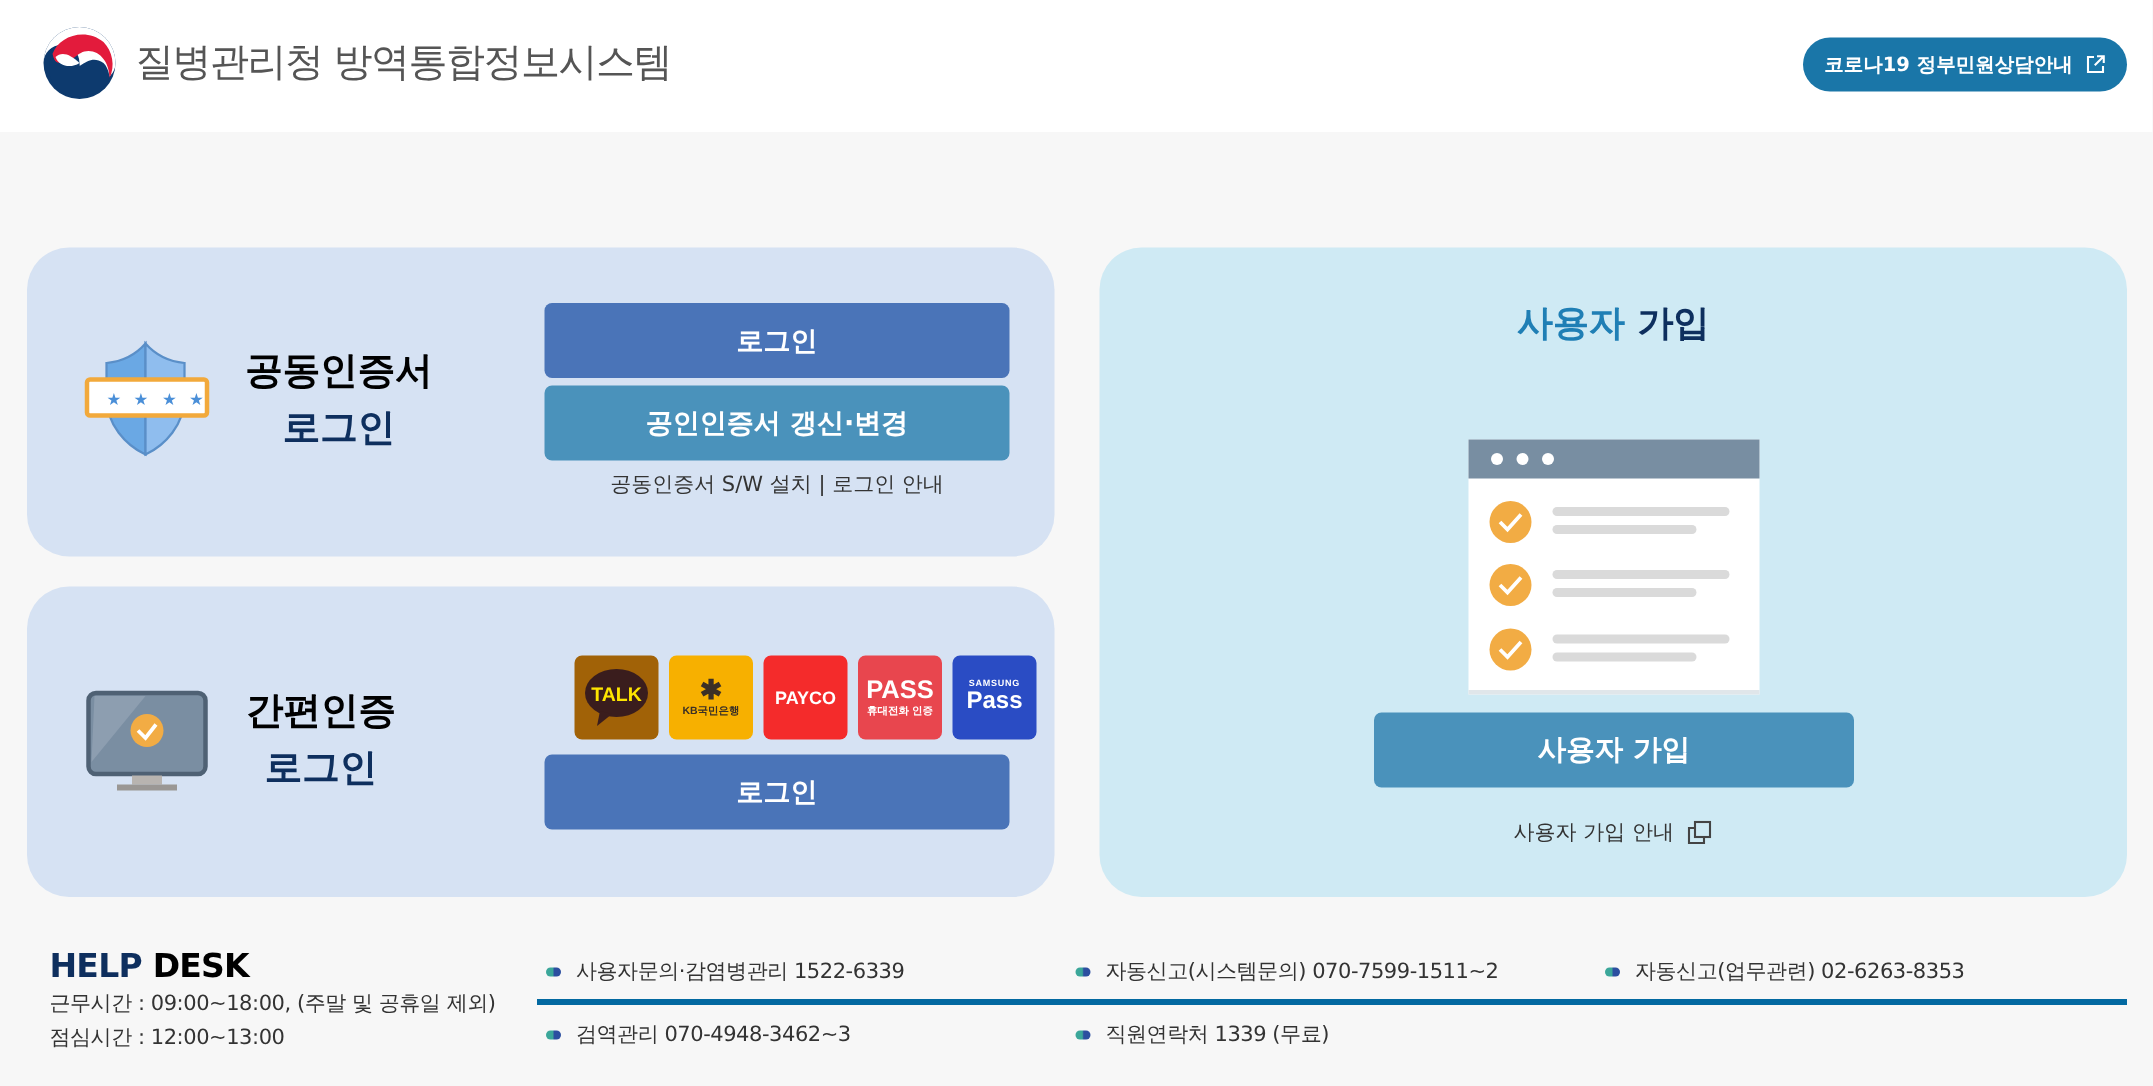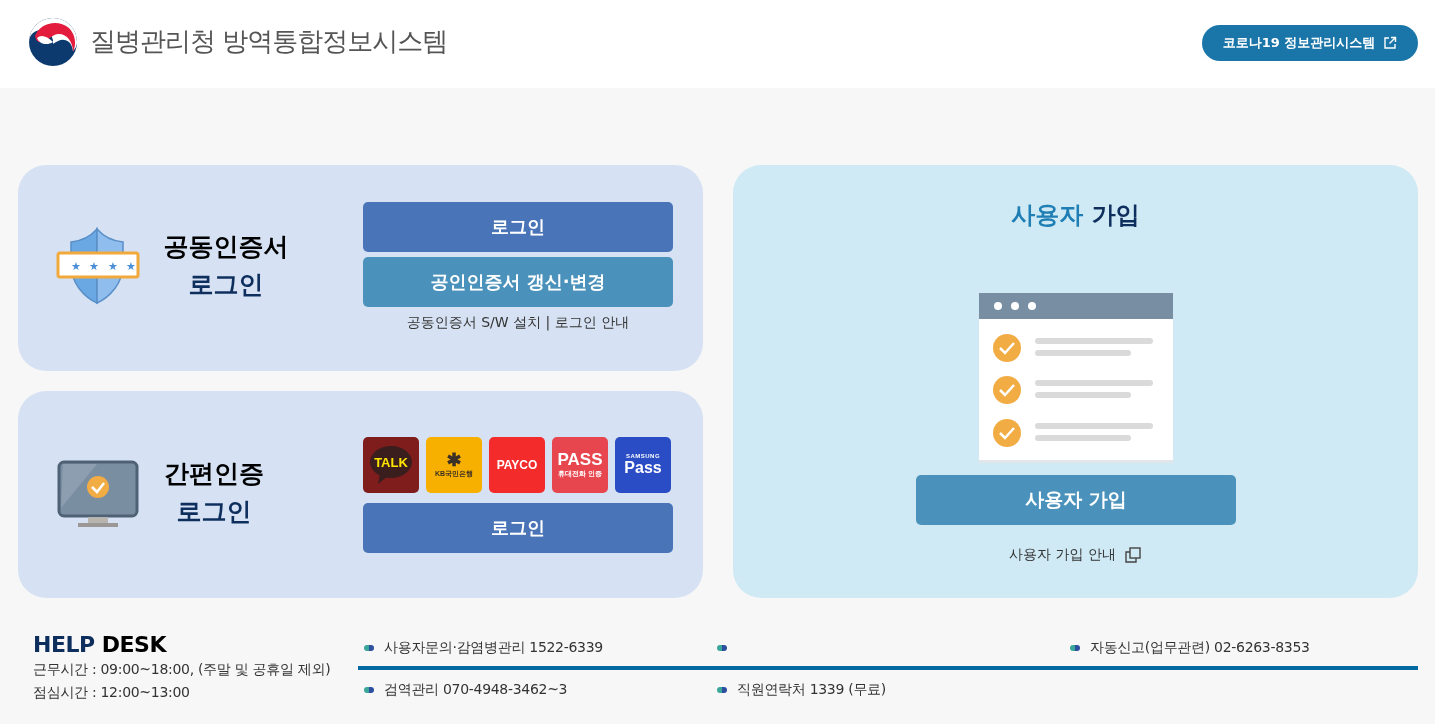--- a/index.html
+++ b/index.html
@@ -107,21 +107,21 @@
   <svg class="logo" viewBox="0 0 52 52">
     <circle cx="26" cy="26" r="24" fill="#0d3a6e"></circle>
     <path d="M2,26 A24,24 0 0,1 50,26 A12,12 0 0,1 26,26 A12,12 0 0,0 2,26 Z" fill="#ffffff"></path>
     <path d="M6,22 A20,20 0 0,1 46,22 A10,10 0 0,1 26,22 A10,10 0 0,0 6,22 Z" fill="#c8102e" opacity="0"></path>
     <path d="M8,20 C12,8 30,2 42,12 C48,18 50,28 46,36 C46,26 40,18 32,18 C24,18 22,26 14,26 C10,26 8,24 8,20 Z" fill="#e31b3c"></path>
     <path d="M8,20 C10,30 20,32 26,28 C32,24 36,22 42,26 C46,30 46,36 46,36 C42,46 30,50 20,48 C8,44 2,32 8,20 Z" fill="#0d3a6e"></path>
     <path d="M10,22 C12,28 20,30 26,26 C20,20 14,18 10,22 Z" fill="#ffffff"></path>
   </svg>
   <div class="site-title">질병관리청 방역통합정보시스템</div>
   <div class="corona-btn">
-    <span>코로나19 정보관리시스템</span>
+    <span>코로나19 정부민원상담안내</span>
     <svg width="14" height="14" viewBox="0 0 14 14">
       <path d="M6,2 H2 V12 H12 V8" fill="none" stroke="#fff" stroke-width="1.4"></path>
       <path d="M8,1.5 H12.5 V6 M12.5,1.5 L6.5,7.5" fill="none" stroke="#fff" stroke-width="1.4"></path>
     </svg>
   </div>
 </div>
 
 <div class="card card-cert">
   <svg class="card-icon" style="left:38px; top:62px;" width="84" height="80" viewBox="0 0 84 80">
     <path d="M41,2 C34,10 26,14 15,15 L15,38 C15,56 28,70 41,76 Z" fill="#6aa8e4" stroke="#5a8fc8" stroke-width="1.5"></path>
@@ -152,21 +152,21 @@
     <circle cx="41" cy="27" r="11" fill="#f2ac44"></circle>
     <path d="M35,27 L40,32 L47,23" fill="none" stroke="#fff" stroke-width="2.5"></path>
     <rect x="31" y="57" width="20" height="6" fill="#b8b4b0"></rect>
     <rect x="21" y="63" width="40" height="4" fill="#9a9794"></rect>
   </svg>
   <div class="card-title" style="left:128px; top:67px; width:136px;">
     <span class="t1">간편인증</span>
     <span class="t2">로그인</span>
   </div>
   <div class="auth-row">
-    <div class="auth-tile" style="background:#7f1d1d;">
+    <div class="auth-tile" style="background:#a16207;margin-left:20px;">
       <svg width="46" height="42" viewBox="0 0 46 42">
         <ellipse cx="23" cy="18" rx="21" ry="16" fill="#3a1d1d"></ellipse>
         <path d="M12,30 L10,40 L20,32 Z" fill="#3a1d1d"></path>
         <text x="23" y="23" text-anchor="middle" font-size="13" font-weight="bold" fill="#fee500" font-family="Liberation Sans, sans-serif">TALK</text>
       </svg>
     </div>
     <div class="auth-tile" style="background:#f7b000; color:#3b3026;">
       <span style="font-size:18px; line-height:18px;">✱</span>
       <span style="font-size:7px; font-weight:bold;">KB국민은행</span>
     </div>
@@ -236,20 +236,21 @@
 </div>
 
 <div class="contacts">
   <div class="contact-row first">
     <div class="contact-item">
       <span class="dot"></span>
       <span>사용자문의·감염병관리 1522-6339</span>
     </div>
     <div class="contact-item">
       <span class="dot"></span>
+      <span>자동신고(시스템문의) 070-7599-1511~2</span>
     </div>
     <div class="contact-item">
       <span class="dot"></span>
       <span>자동신고(업무관련) 02-6263-8353</span>
     </div>
   </div>
   <div class="contact-row">
     <div class="contact-item">
       <span class="dot"></span>
       <span>검역관리 070-4948-3462~3</span>

